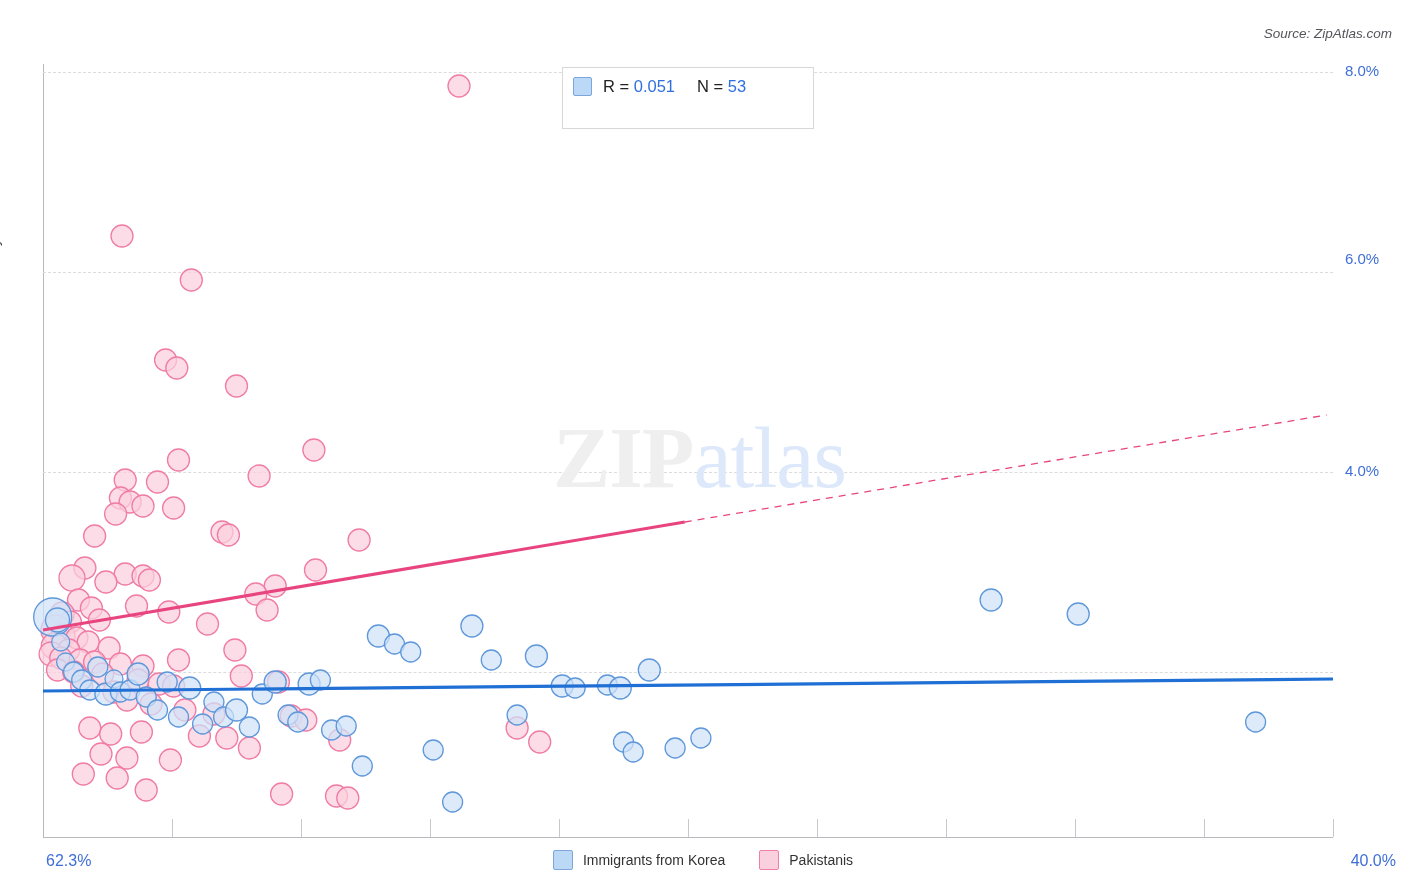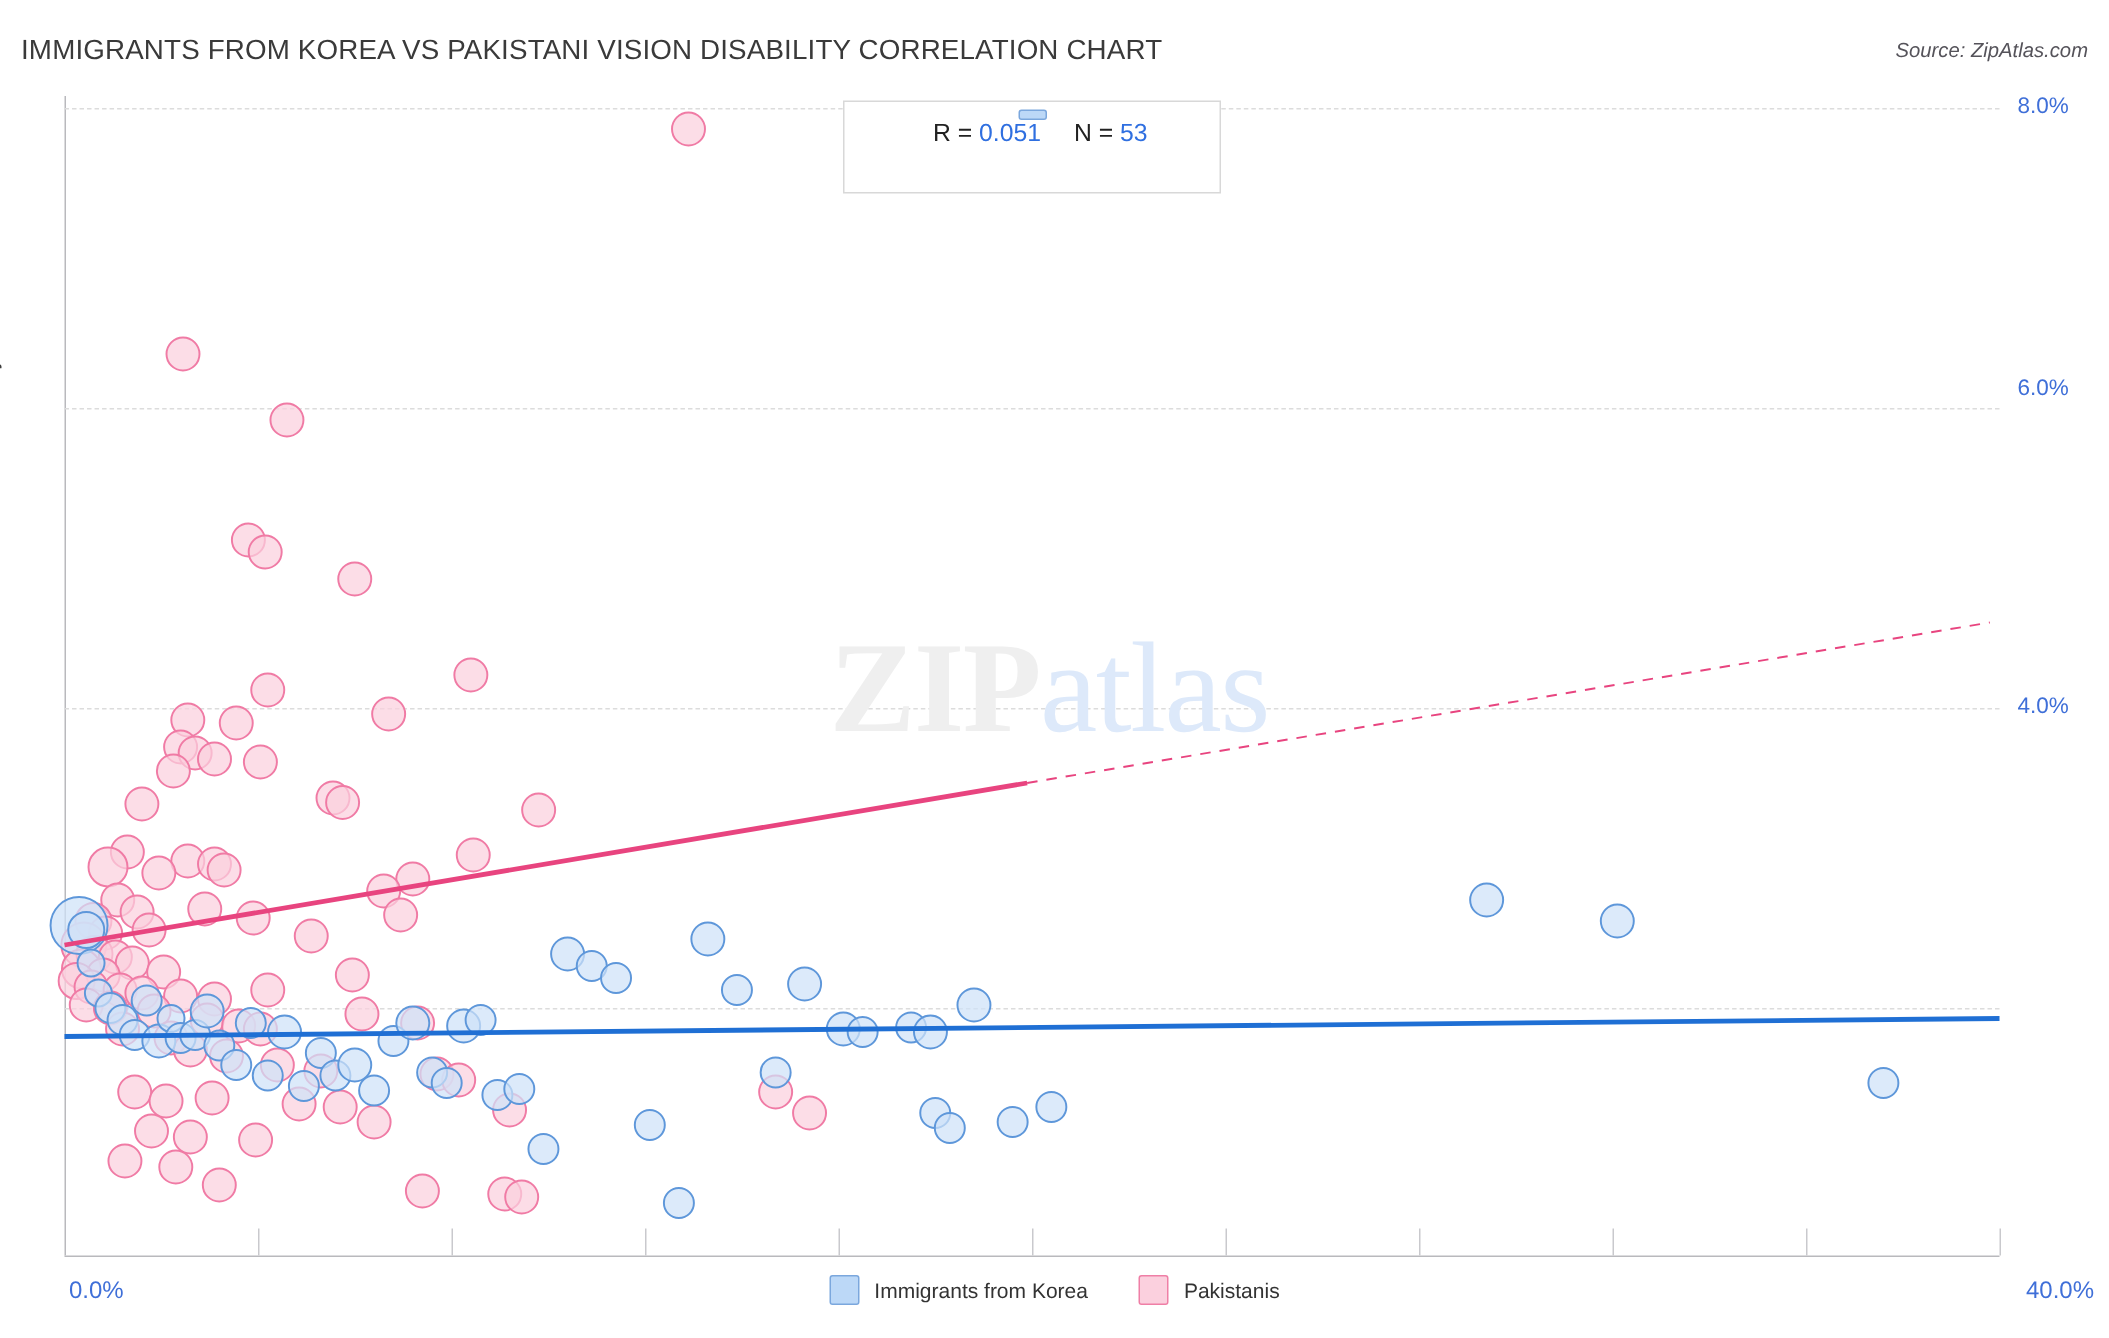--- a/index.html
+++ b/index.html
@@ -70,21 +70,21 @@
   .wm .atlas{color:#dde9fa;font-family:Liberation Serif, serif;font-weight:normal;}
 
   
   .legend-box{
     position:absolute;left:562px;top:67px;
     width:252px;height:62px;
     background:#ffffff;border:1px solid #d8d8d8;
     box-sizing:border-box;
     padding:5px 10px 0 10px;
   }
-  .legend-row{display:flex;align-items:center;height:26px;flex-direction:column;}
+  .legend-row{display:flex;align-items:center;height:26px;}
   .legend-sw{width:19px;height:19px;border-radius:2px;box-sizing:border-box;}
   .legend-sw.blue{background:#bcd8f7;border:1.4px solid #7ba7dd;}
   .legend-sw.pink{background:#fbd0de;border:1.4px solid #ef7fa6;}
   .legend-txt{margin-left:11px;font-size:16.5px;color:#222;white-space:nowrap;}
   .legend-txt .v{color:#2f6fe0;}
   .legend-txt .n{margin-left:22px;color:#222;}
 
   
   .blegend{
     position:absolute;left:0;top:850px;width:1406px;
@@ -101,21 +101,20 @@
   .pt-pink{fill:#fbd0de;fill-opacity:.72;stroke:#f07ba5;stroke-width:1.3;}
   .trend-blue{stroke:#1f6fd4;stroke-width:3.2;fill:none;}
   .trend-pink{stroke:#e8447f;stroke-width:3.2;fill:none;}
   .trend-pink-dash{stroke:#e8447f;stroke-width:1.3;fill:none;stroke-dasharray:7 6;}
 </style>
 </head>
 <body>
 
 <div id="chart-root">
 
-  <div class="title">IMMIGRANTS FROM KOREA VS PAKISTANI VISION DISABILITY CORRELATION CHART</div>
   <div class="source">Source: ZipAtlas.com</div>
 
   <div class="yaxis-title">Vision Disability</div>
 
   <div class="axis-y-line"></div>
   <div class="axis-x-line"></div>
 
   <div class="plot">
     <div id="gridlines">
         <div class="gridline" style="top: 608px;"></div>
@@ -299,21 +298,21 @@
       </g>
   </svg>
 
   <div class="legend-box">
     <div class="legend-row">
       <span class="legend-sw blue"></span>
       <span class="legend-txt"><span>R =</span> <span class="v">0.051</span><span class="n">N =</span> <span class="v">53</span></span>
     </div>
   </div>
 
-  <div class="xlab left">0.0%</div>
+  <div class="xlab left">62.3%</div>
   <div class="xlab right">40.0%</div>
 
   <div class="blegend">
     <div class="bl-item">
       <span class="bl-sw blue"></span>
       <span class="bl-txt">Immigrants from Korea</span>
     </div>
     <div class="bl-item">
       <span class="bl-sw pink"></span>
       <span class="bl-txt">Pakistanis</span>

